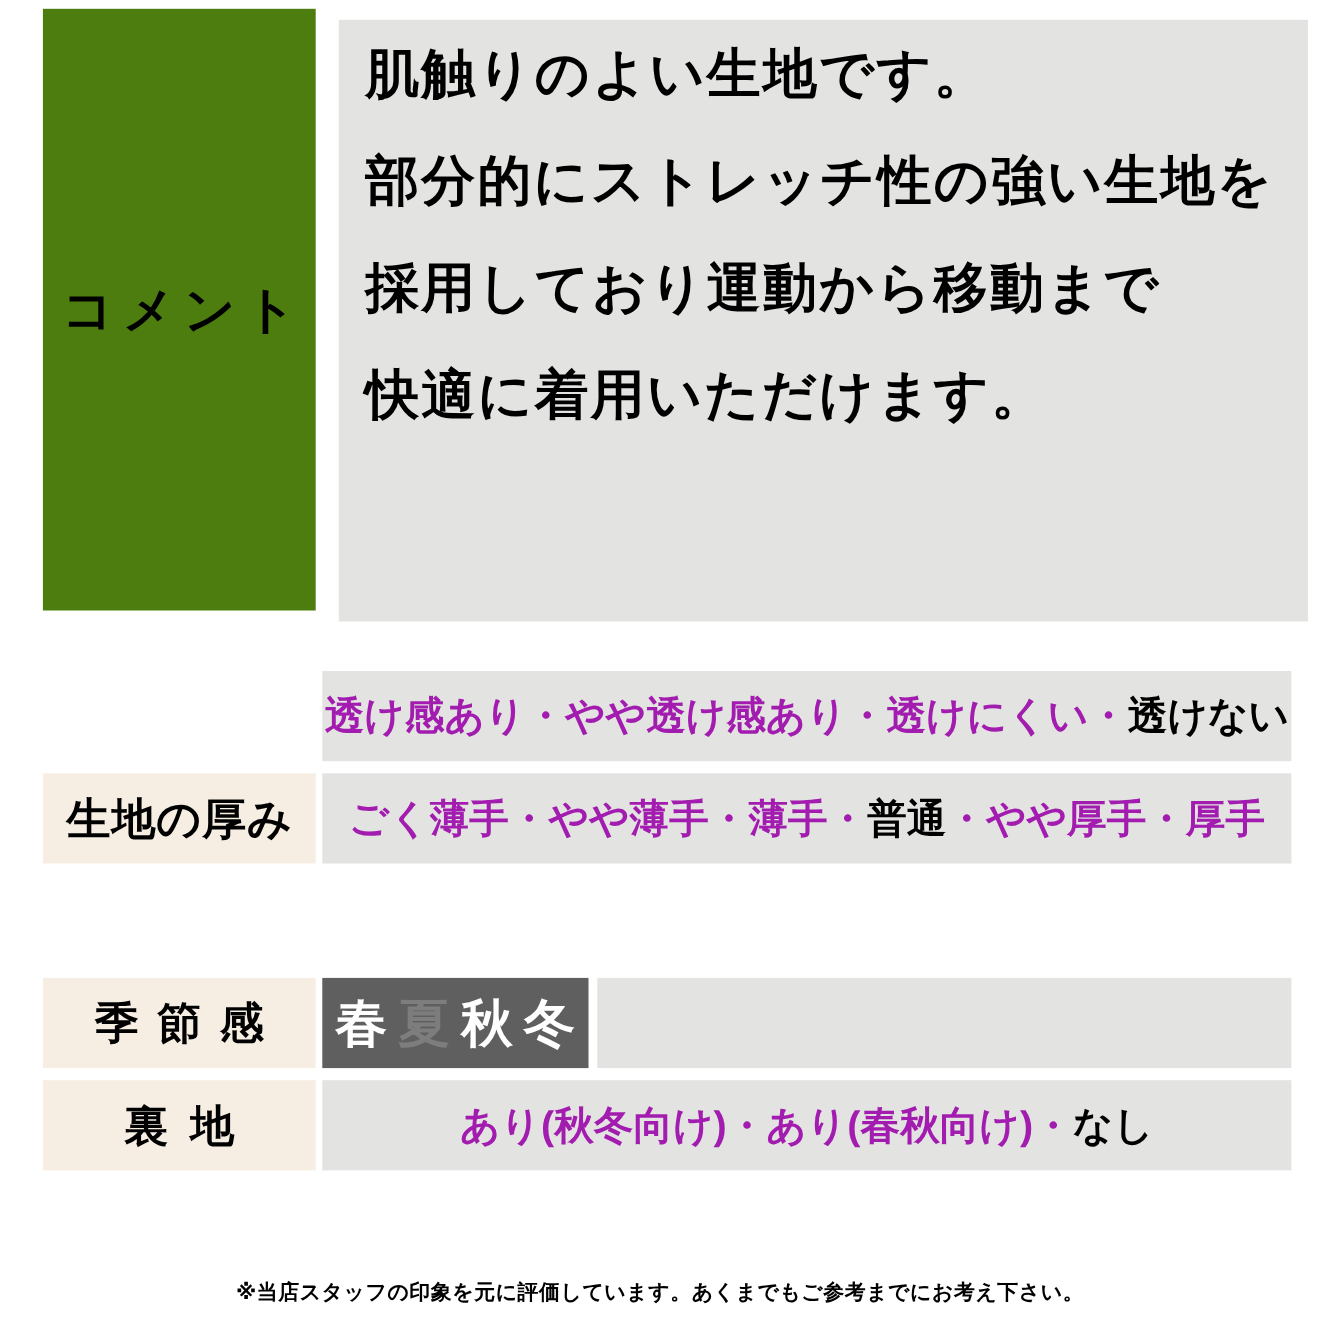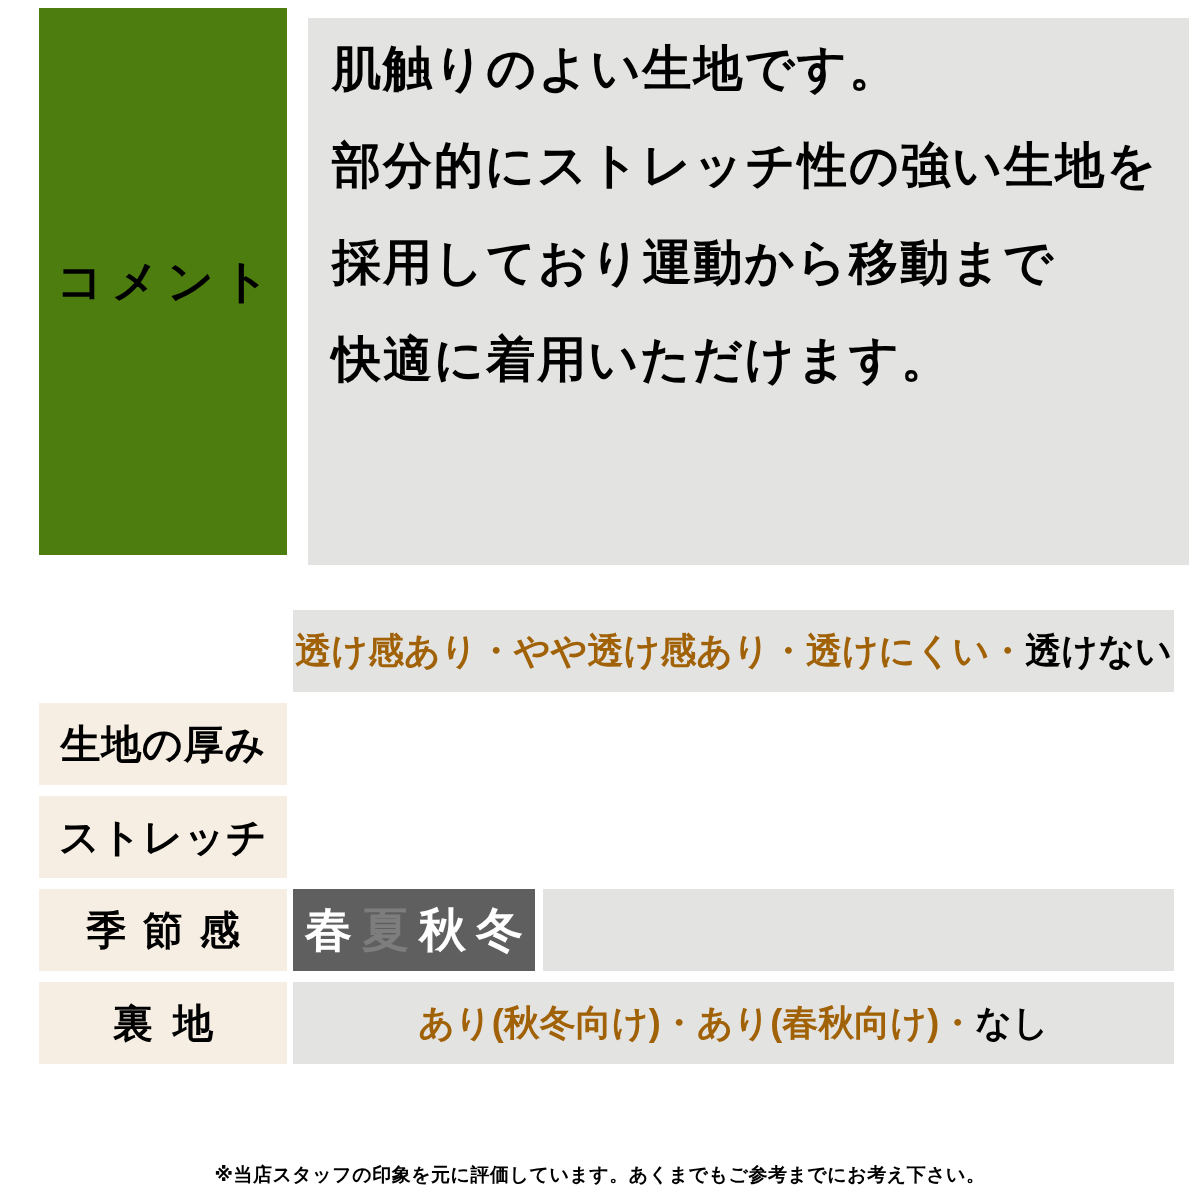--- a/index.html
+++ b/index.html
@@ -37,21 +37,21 @@
   }
   .ls-wide span{letter-spacing:.42em;margin-right:-.42em;}
   .ls-wider span{letter-spacing:.5em;margin-right:-.5em;}
   .ls-narrow span{letter-spacing:.02em;margin-right:-.02em;}
   .spec-bar{
     position:absolute;left:293px;top:0;width:881px;height:82px;
     background:#E3E3E1;
     display:flex;align-items:center;justify-content:center;
     font-size:36px;white-space:nowrap;
   }
-  .spec-bar .dim{color:#a16207;}
+  .spec-bar .dim{color:#a21caf;}
   .spec-bar .sel{color:#000000;}
   .season-box{
     position:absolute;left:293px;top:0;width:242px;height:82px;
     background:#5F5F5F;
     display:flex;align-items:center;justify-content:center;
     font-size:47px;color:#FFFFFF;
   }
   .season-box .season{letter-spacing:0;padding:0 5px;}
   .season-box .inactive{color:#7D7D7D;}
   .spec-bar--rest{left:543px;width:631px;}
@@ -81,26 +81,28 @@
     <span class="dim">透け感あり・やや透け感あり・透けにくい・</span>
     <span class="sel">透けない</span>
     <span class="dim"></span>
   </div>
 </div>
 
 <div class="abs spec-row" style="top:703px">
   <div class="spec-label ls-narrow">
     <span>生地の厚み</span>
   </div>
+  <div class="spec-bar">
+    <span class="dim">ごく薄手・やや薄手・薄手・</span>
+    <span class="sel">普通</span>
+    <span class="dim">・やや厚手・厚手</span>
+  </div>
 </div>
 
 <div class="abs spec-row" style="top:796px">
-  <div class="spec-label ls-narrow">
-    <span>ストレッチ</span>
-  </div>
 </div>
 
 <div class="abs spec-row" style="top:889px">
   <div class="spec-label ls-wide">
     <span>季節感</span>
   </div>
   <div class="season-box">
     <span class="season">春</span>
     <span class="season inactive">夏</span>
     <span class="season">秋</span>

